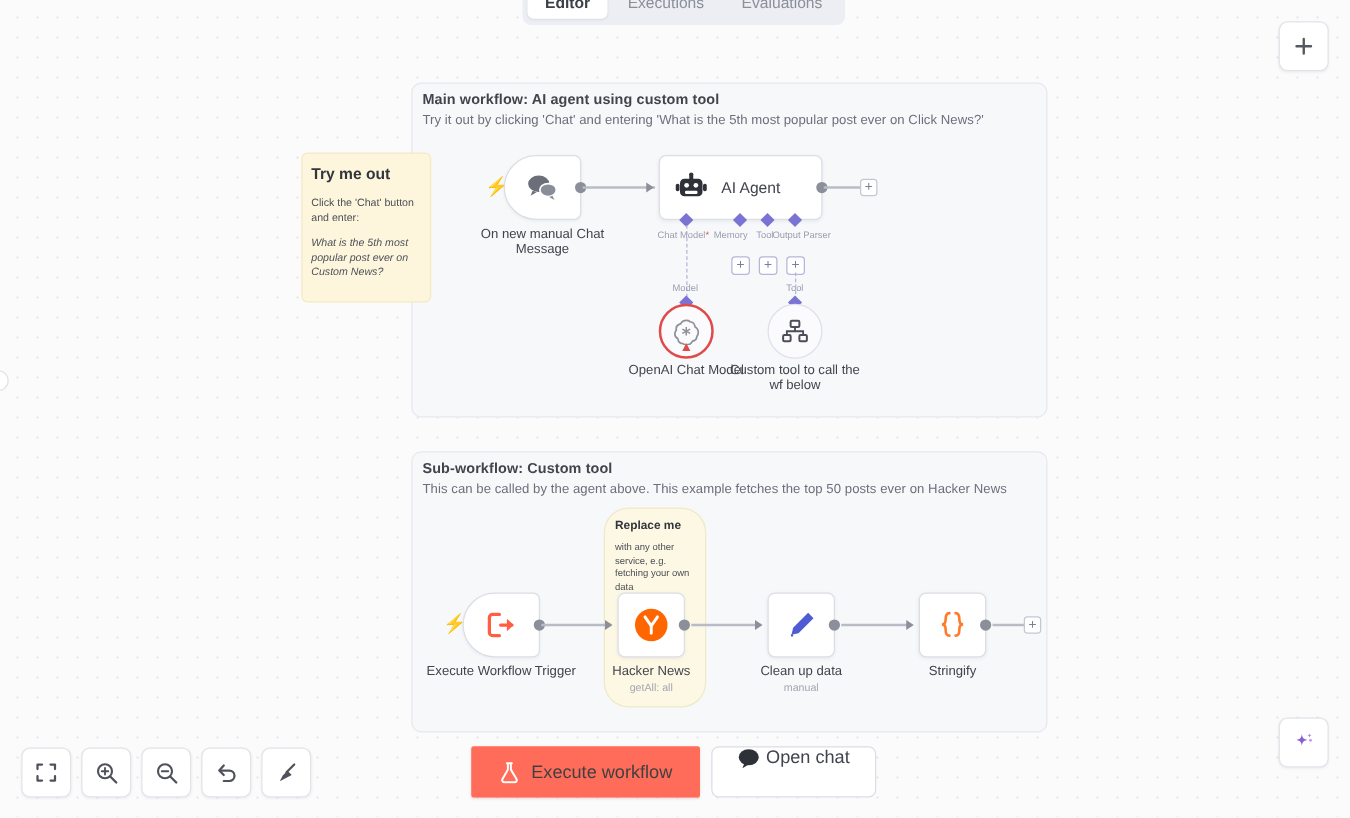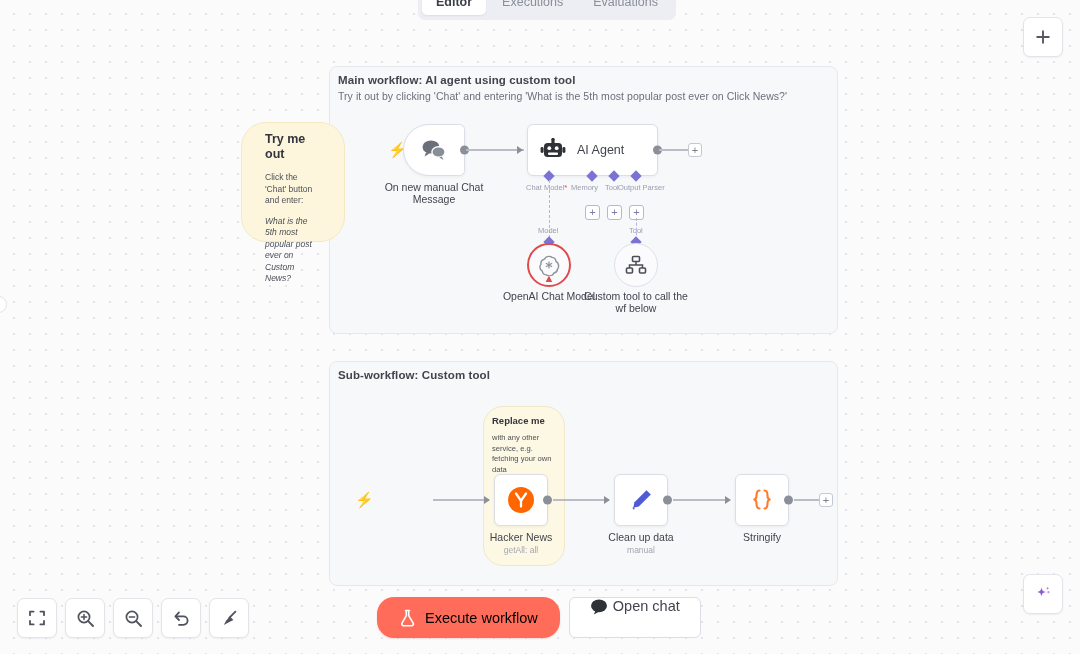--- a/index.html
+++ b/index.html
@@ -60,21 +60,21 @@
   .group-desc {
     position:absolute; left:8px; top:23px;
     font-size:10.5px; color:#6b6f7a; letter-spacing:.05px;
   }
 
   
   .sticky {
     position:absolute; background:#fdf6dd; border:1px solid #f3e9c3;
     border-radius:5px;
   }
-  #sticky-try { left:241px; top:122px; width:104px; height:120px; padding:9px 23px;border-radius:25px; }
+  #sticky-try { left:241px; top:122px; width:104px; height:120px; padding:9px 7px; }
   #sticky-replace { left:483px; top:406px; width:82px; height:160px; padding:8px 8px;
     background:#fdf8e4; border-color:#f0e8c8;border-radius:20px; }
   .sticky-title { font-size:12.5px; font-weight:700; color:#33353c; line-height:15px; }
   #sticky-replace .sticky-title { font-size:9.5px; line-height:12px; }
   .sticky-body { font-size:8.5px; color:#4c4f58; line-height:11.5px; margin-top:10px; }
   #sticky-replace .sticky-body { font-size:7.6px; line-height:10.5px; margin-top:6px; }
   .sticky-em { font-size:8.5px; color:#4c4f58; line-height:11.5px;
     font-style:italic; margin-top:9px; }
 
   
@@ -152,22 +152,22 @@
   .zc {
     width:40px; height:40px; background:#fff; border:1px solid #e2e4ea;
     border-radius:7px; display:flex; align-items:center; justify-content:center;
     box-shadow:0 1px 2px rgba(20,20,40,.05);
   }
   #action-bar {
     position:absolute; left:377px; bottom:16px; display:flex; gap:9px;
   }
   #execute-workflow-button {
     display:flex; align-items:center; gap:9px; padding:0 22px; height:41px;
-    background:#ff6d5a; border:none; border-radius:17px;
-    color:#000000; font-size:14.5px; font-family:inherit; cursor:pointer;
+    background:#ff6d5a; border:none; border-radius:2px;
+    color:#404040; font-size:14.5px; font-family:inherit; cursor:pointer;
     box-shadow:0 1px 2px rgba(200,80,60,.2);
   }
   #open-chat-button {
     display:flex; align-items:flex-start; gap:5px; padding:0 20px; height:41px;
     background:#fff; border:1px solid #dcdee6; border-radius:6px;
     color:#41444d; font-size:14.5px; font-family:inherit; cursor:pointer;
   }
 </style>
 </head>
 <body>
@@ -275,28 +275,38 @@
       <rect x="7.5" y="1.5" width="7" height="5" rx="1" fill="none" stroke="#4b4e57" stroke-width="1.6"></rect>
       <rect x="1.5" y="13" width="6" height="5" rx="1" fill="none" stroke="#4b4e57" stroke-width="1.6"></rect>
       <rect x="14.5" y="13" width="6" height="5" rx="1" fill="none" stroke="#4b4e57" stroke-width="1.6"></rect>
       <path d="M11 6.5v3.5M4.5 13v-3h13v3" stroke="#4b4e57" stroke-width="1.5" fill="none"></path>
     </svg>
   </div>
   <div class="node-label wrap" style="position:absolute; left:636px; top:290px;">Custom tool to call the wf below</div>
 
   <div class="group" id="group-sub">
     <div class="group-title">Sub-workflow: Custom tool</div>
+    <div class="group-desc">This can be called by the agent above. This example fetches the top 50 posts ever on Hacker News</div>
   </div>
 
   <div class="sticky" id="sticky-replace">
     <div class="sticky-title">Replace me</div>
     <div class="sticky-body">with any other service, e.g. fetching your own data</div>
   </div>
 
   <div class="bolt" style="left:355px; top:492px;">⚡</div>
+  <div class="node trigger" style="left:370px; top:474px; width:62px; height:52px;">
+    <svg width="26" height="24" viewBox="0 0 26 24" style="margin:auto">
+      <path d="M11.5 3.5H6a2.5 2.5 0 0 0-2.5 2.5v12A2.5 2.5 0 0 0 6 20.5h5.5" fill="none" stroke="#ff5e45" stroke-width="2.6" stroke-linecap="round"></path>
+      <path d="M12.5 12h9" stroke="#ff5e45" stroke-width="2.6" stroke-linecap="round"></path>
+      <path d="M17.5 7l5.5 5-5.5 5z" fill="#ff5e45"></path>
+    </svg>
+    <div class="port-out"></div>
+    <div class="node-label wrap" style="width:130px;">Execute Workflow Trigger</div>
+  </div>
 
   <div class="wire" style="left:433px; top:499px; width:56px;"></div>
 
   <div class="node" style="left:494px; top:474px; width:54px; height:52px;">
     <div class="arrowhead"></div>
     <svg width="28" height="28" viewBox="0 0 28 28" style="margin:auto">
       <circle cx="14" cy="14" r="13" fill="#ff6600"></circle>
       <path d="M9 7.5l5 7.2 5-7.2" fill="none" stroke="#fff" stroke-width="2.3" stroke-linecap="round"></path>
       <path d="M14 14.2v6.4" stroke="#fff" stroke-width="2.3" stroke-linecap="round"></path>
     </svg>

